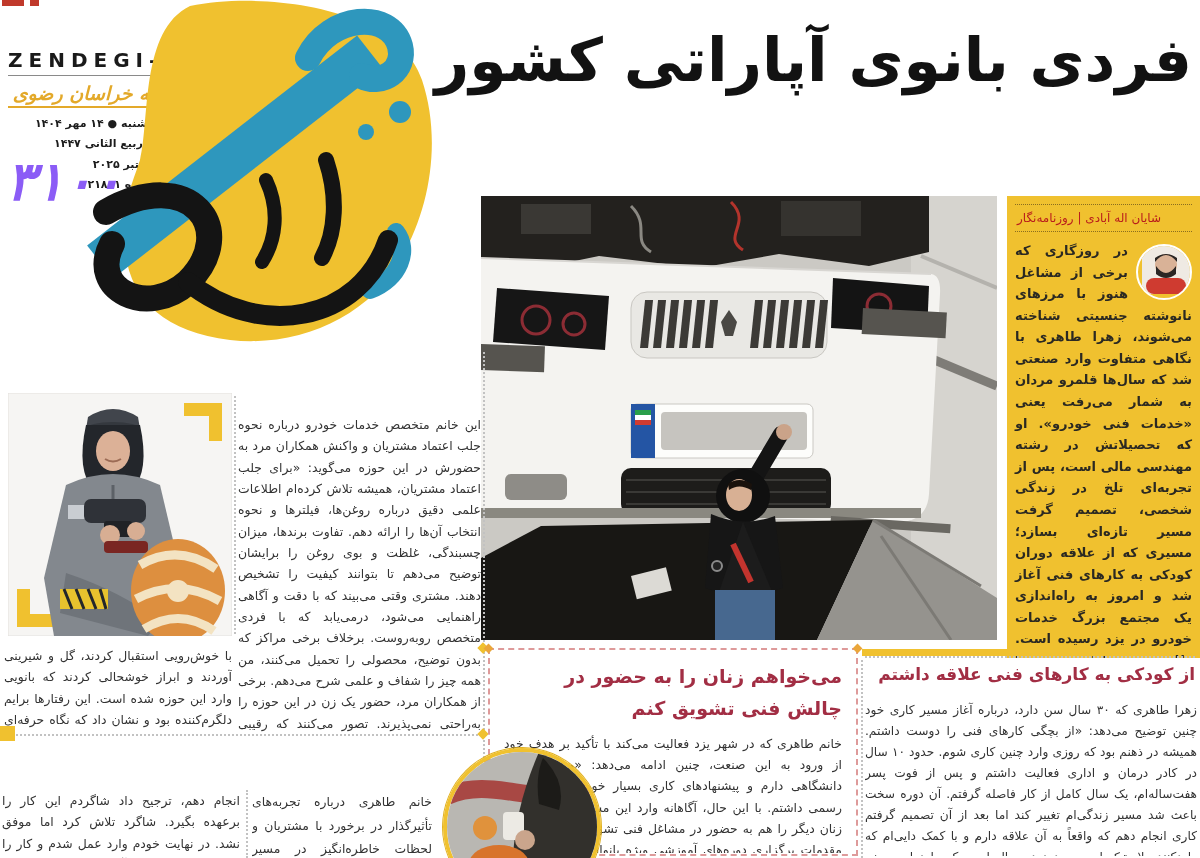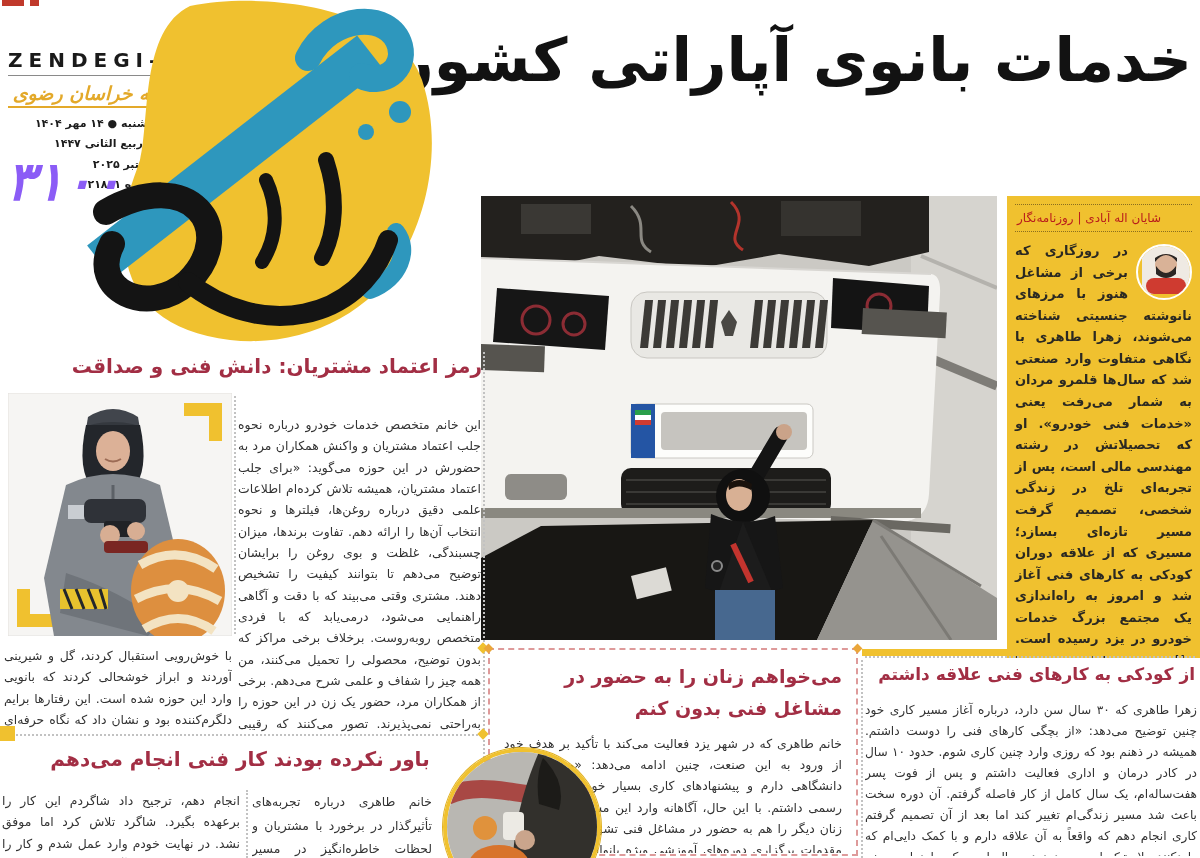--- a/index.html
+++ b/index.html
@@ -58,21 +58,21 @@
       <circle cx="330" cy="112" r="11" fill="#2e97bd"></circle>
       <circle cx="296" cy="132" r="8" fill="#2e97bd"></circle>
       <path d="M300,290 C330,278 340,250 326,232" stroke="#2e97bd" stroke-width="18" fill="none" stroke-linecap="round"></path>
       <path d="M36,212 C120,164 170,230 118,282 C78,318 18,290 42,244" stroke="#141414" stroke-width="26" fill="none" stroke-linecap="round"></path>
       <path d="M118,282 C190,340 290,322 318,240" stroke="#141414" stroke-width="20" fill="none" stroke-linecap="round"></path>
       <path d="M256,160 C268,196 266,232 252,258" stroke="#141414" stroke-width="16" fill="none" stroke-linecap="round"></path>
       <path d="M196,180 C210,210 206,240 192,262" stroke="#141414" stroke-width="14" fill="none" stroke-linecap="round"></path>
     </svg>
   </div>
 
-  <div class="abs rtl headline" style="left:480px;top:18px;width:712px;">خدمات بانوی آپاراتی کشور</div>
+  <div class="abs rtl headline" style="left:480px;top:18px;width:712px;">فردی بانوی آپاراتی کشور</div>
 
   <div class="abs" style="left:481px;top:196px;width:516px;height:444px;overflow:hidden;">
     <svg width="516" height="444" viewBox="0 0 516 444">
       <rect x="0" y="0" width="516" height="444" fill="#cbc9c4"></rect>
       <rect x="430" y="0" width="86" height="444" fill="#d6d4cf"></rect>
       <path d="M420,150 L516,190" stroke="#7e7c77" stroke-width="9"></path>
       <path d="M440,60 L516,92" stroke="#b4b2ad" stroke-width="4"></path>
 
       <path d="M0,0 H448 V56 L388,70 L298,58 L218,72 L118,60 L40,76 L0,66 Z" fill="#23211e"></path>
       <rect x="40" y="8" width="70" height="30" fill="#3a3834"></rect>
@@ -156,21 +156,20 @@
           <rect x="4" y="32" width="40" height="16" rx="8" fill="#cf3b30"></rect>
         </svg>
       </span>
       <span>در روزگاری که برخی از مشاغل هنوز با مرزهای نانوشته جنسیتی شناخته می‌شوند، زهرا طاهری با نگاهی متفاوت وارد صنعتی شد که سال‌ها قلمرو مردان به شمار می‌رفت یعنی «خدمات فنی خودرو». او که تحصیلاتش در رشته مهندسی مالی است، پس از تجربه‌ای تلخ در زندگی شخصی، تصمیم گرفت مسیر تازه‌ای بسازد؛ مسیری که از علاقه دوران کودکی به کارهای فنی آغاز شد و امروز به راه‌اندازی یک مجتمع بزرگ خدمات خودرو در یزد رسیده است. طاهری نه‌تنها این حرفه را برای خود به فرصت شغلی تبدیل کرده، بلکه قصد دارد نخستین مرکز آموزشی ویژه بانوان در این حوزه را تأسیس کند و زمینه دریافت خدمات راحت‌تر برای بانوانی که خودرو دارند را فراهم کند. این گفت‌وگو نگاهی دارد به چالش‌های ورود به این فضای کاری خاص، تجربه‌های روزمره، برخوردهای اجتماعی و ....</span>
     </div>
   </div>
 
   <div class="abs" style="left:862px;top:649px;width:245px;height:7px;background:#f0c12f;"></div>
   <div class="abs doth" style="left:865px;top:656px;width:330px;"></div>
 
-  <div class="abs hl" style="left:200px;top:354px;width:282px;font-size:20px;white-space:nowrap;">رمز اعتماد مشتریان: دانش فنی و صداقت</div>
 
   <div class="abs" style="left:8px;top:393px;width:224px;height:243px;">
     <svg width="224" height="243" viewBox="0 0 224 243">
       <rect width="224" height="243" fill="#f6f5f3" stroke="#e3e1de"></rect>
       <g fill="#f0c12f">
         <rect x="176" y="10" width="38" height="13"></rect>
           <rect x="201" y="10" width="13" height="38"></rect>
       </g>
       <g fill="#f0c12f">
         <rect x="9" y="196" width="13" height="38"></rect>
@@ -204,27 +203,26 @@
 
   <div class="abs bt" style="left:238px;top:414px;width:243px;height:318px;overflow:hidden;">این خانم متخصص خدمات خودرو درباره نحوه جلب اعتماد مشتریان و واکنش همکاران مرد به حضورش در این حوزه می‌گوید: «برای جلب اعتماد مشتریان، همیشه تلاش کرده‌ام اطلاعات علمی دقیق درباره روغن‌ها، فیلترها و نحوه انتخاب آن‌ها را ارائه دهم. تفاوت برندها، میزان چسبندگی، غلظت و بوی روغن را برایشان توضیح می‌دهم تا بتوانند کیفیت را تشخیص دهند. مشتری وقتی می‌بیند که با دقت و آگاهی راهنمایی می‌شود، درمی‌یابد که با فردی متخصص روبه‌روست. برخلاف برخی مراکز که بدون توضیح، محصولی را تحمیل می‌کنند، من همه چیز را شفاف و علمی شرح می‌دهم. برخی از همکاران مرد، حضور یک زن در این حوزه را به‌راحتی نمی‌پذیرند. تصور می‌کنند که رقیبی وارد میدان شده و ممکن است مشتریانشان را از دست بدهند. زمانی که تصمیم گرفتم مغازه را جابه‌جا و مجتمع راه‌اندازی کنم، چند تعویض روغنی در یزد نگران شدند که مبادا مشتریان به سمت من جذب شوند. اما من همیشه باور دارم که رزق و روزی را خدا می‌رساند و رقابت نباید باعث دل‌نگرانی شود. با این حال، همه واکنش‌ها منفی نبوده‌اند، برخی از همکاران</div>
   <div class="abs bt" style="left:4px;top:645px;width:228px;height:88px;overflow:hidden;">با خوش‌رویی استقبال کردند، گل و شیرینی آوردند و ابراز خوشحالی کردند که بانویی وارد این حوزه شده است. این رفتارها برایم دلگرم‌کننده بود و نشان داد که نگاه حرفه‌ای هنوز زنده است.»</div>
 
   <div class="abs doth" style="left:4px;top:734px;width:478px;"></div>
   <div class="abs dotv" style="left:483px;top:352px;height:506px;"></div>
   <div class="abs diamond" style="left:479px;top:644px;"></div>
   <div class="abs diamond" style="left:479px;top:730px;"></div>
   <div class="abs" style="left:0;top:726px;width:15px;height:15px;background:#f0c12f;"></div>
 
-  <div class="abs hl" style="left:10px;top:747px;width:460px;font-size:20px;text-align:center;">باور نکرده بودند کار فنی انجام می‌دهم</div>
   <div class="abs bt" style="left:252px;top:790px;width:180px;height:68px;overflow:hidden;line-height:1.9;">خانم طاهری درباره تجربه‌های تأثیرگذار در برخورد با مشتریان و لحظات خاطره‌انگیز در مسیر کاری...</div>
   <div class="abs dotv" style="left:246px;top:790px;height:68px;"></div>
   <div class="abs bt" style="left:2px;top:790px;width:238px;height:68px;overflow:hidden;">انجام دهم، ترجیح داد شاگردم این کار را برعهده بگیرد. شاگرد تلاش کرد اما موفق نشد. در نهایت خودم وارد عمل شدم و کار را به‌درستی انجام دادم. آن مشتری با شرمندگی گفت: «ببخشید، فکر نمی‌کردم بلد باشید.»</div>
 
   <div class="abs dashedbox" style="left:488px;top:648px;width:370px;height:208px;box-sizing:border-box;padding:10px 14px;">
-    <div class="hl" style="font-size:19px;line-height:1.7;">می‌خواهم زنان را به حضور در مشاغل فنی بدون کنم</div>
+    <div class="hl" style="font-size:19px;line-height:1.7;">می‌خواهم زنان را به حضور در چالش فنی تشویق کنم</div>
     <div class="bt" style="margin-top:8px;height:120px;overflow:hidden;">خانم طاهری که در شهر یزد فعالیت می‌کند با تأکید بر هدف خود از ورود به این صنعت، چنین ادامه می‌دهد: «من تحصیلات دانشگاهی دارم و پیشنهادهای کاری بسیار خوبی در حوزه‌های رسمی داشتم. با این حال، آگاهانه وارد این مسیر شدم تا بتوانم زنان دیگر را هم به حضور در مشاغل فنی تشویق کنم. هم‌اکنون، مقدمات برگزاری دوره‌های آموزشی ویژه بانوان را آغاز کرده‌ام. هدفم این است که بتوانم مدرک رسمی...</div>
   </div>
   <div class="corner-d" style="left:485px;top:645px;"></div>
   <div class="corner-d" style="left:854px;top:645px;"></div>
   <div class="corner-d" style="left:485px;top:758px;"></div>
 
   <div class="abs circphoto" style="left:443px;top:748px;width:150px;height:150px;z-index:5;">
     <svg width="150" height="150" viewBox="0 0 150 150">
       <rect width="150" height="150" fill="#b9b7b2"></rect>
       <path d="M0,44 C50,22 95,62 150,32" stroke="#a84844" stroke-width="18" fill="none"></path>

